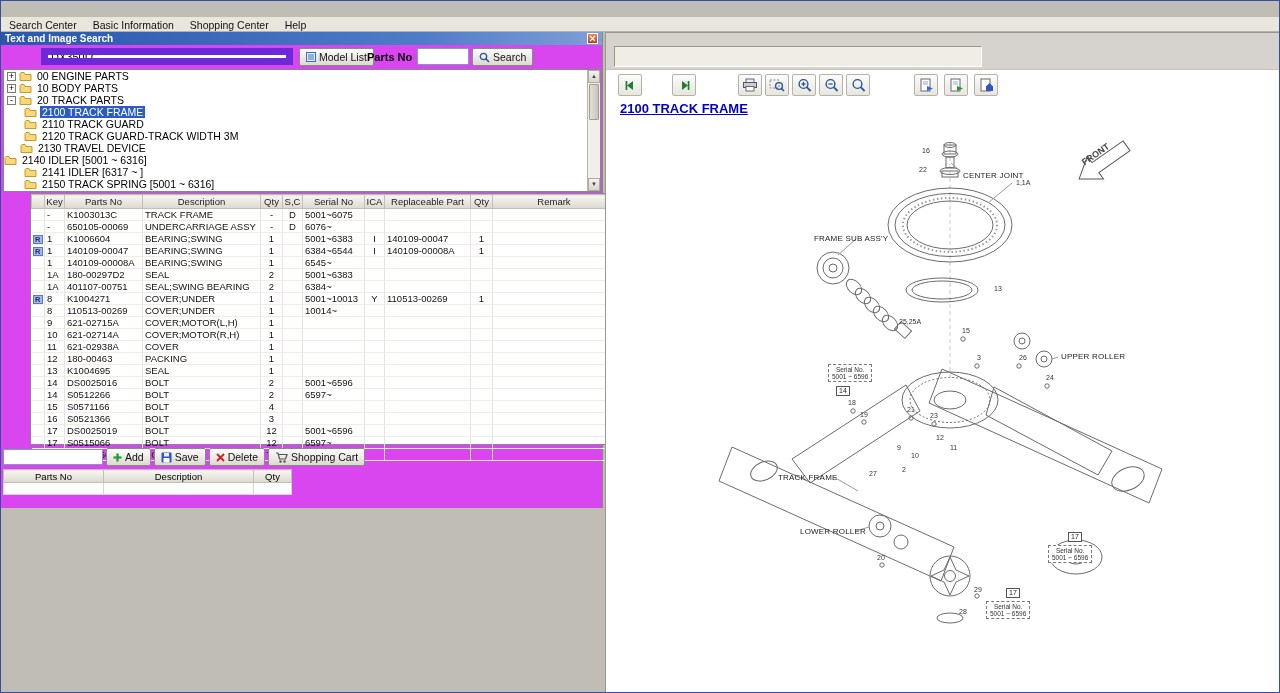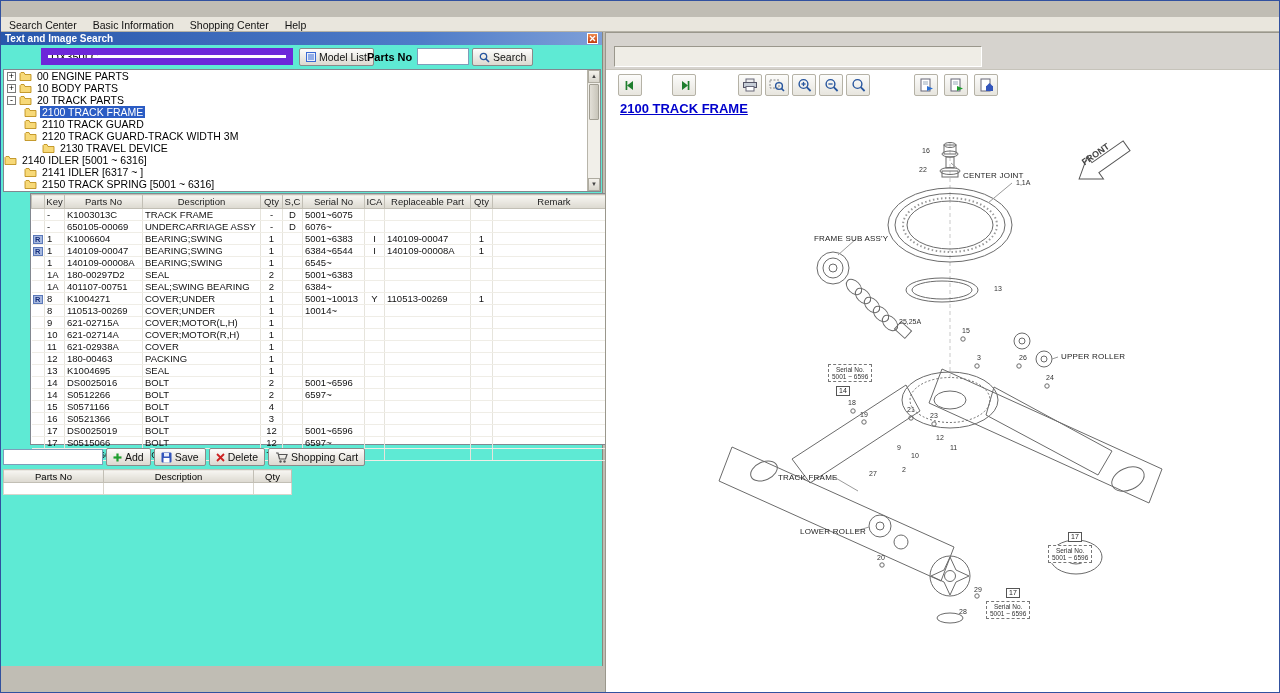--- a/index.html
+++ b/index.html
@@ -14,21 +14,21 @@
   .tb-btn { width:17px; height:13px; margin-left:2px; border:1px solid #e7ecf5;
     background:linear-gradient(180deg,#f2f1ed,#c9c6bd); display:inline-flex; align-items:center; justify-content:center; cursor:default; }
   .tb-btn.close { background:linear-gradient(180deg,#e8745a,#c23a1c); }
 
   
   .menubar { position:absolute; top:16px; left:0; right:0; height:15px; background:#e9e6dd;
     border-bottom:1px solid #b5b2a7; display:flex; align-items:flex-end; }
   .menu-item { font-size:10.5px; color:#111; padding:0 8px; cursor:default; }
 
   
-  .left-panel { position:absolute; top:31px; left:0; width:602px; height:634px; background:#5eead4; border-right:1px solid #8a877c; }
+  .left-panel { position:absolute; top:31px; left:0; width:602px; height:476px; background:#d946ef; border-right:1px solid #8a877c; }
   .panel-header { position:absolute; top:0; left:0; right:0; height:13px;
     background:linear-gradient(90deg,#2857ac,#4f7cc8 70%,#7e9fd8); color:#fff; font-size:10px; font-weight:bold;
     display:flex; align-items:center; padding:0 4px; }
   .panel-header .ph-title { flex:1; }
   .panel-close { width:11px; height:11px; background:linear-gradient(180deg,#ef8a4e,#c23a10); border:1px solid #fff;
     display:inline-flex; align-items:center; justify-content:center; }
 
   .search-row { position:absolute; top:14px; left:0; right:0; height:23px; }
   .lbl { position:absolute; font-size:11px; font-weight:bold; color:#000; top:5px; }
   .model-lbl { left:6px;padding-left:44px; }
@@ -193,21 +193,21 @@
             <span class="tree-label">2110 TRACK GUARD</span>
           </div>
           <div class="tree-row" style="padding-left: 20px;">
             <span class="folder-icon">
               <svg width="13" height="11" viewBox="0 0 13 11">
                 <path d="M1 2.5 L1 9.5 L12 9.5 L12 3.5 L6 3.5 L5 1.5 L2 1.5 Z" fill="#f7d978" stroke="#b8860b" stroke-width="0.8"></path>
               </svg>
             </span>
             <span class="tree-label">2120 TRACK GUARD-TRACK WIDTH 3M</span>
           </div>
-          <div class="tree-row" style="padding-left: 38px;">
+          <div class="tree-row" style="padding-left: 16px;">
             <span class="folder-icon">
               <svg width="13" height="11" viewBox="0 0 13 11">
                 <path d="M1 2.5 L1 9.5 L12 9.5 L12 3.5 L6 3.5 L5 1.5 L2 1.5 Z" fill="#f7d978" stroke="#b8860b" stroke-width="0.8"></path>
               </svg>
             </span>
             <span class="tree-label">2130 TRAVEL DEVICE</span>
           </div>
           <div class="tree-row" style="">
             <span class="folder-icon">
               <svg width="13" height="11" viewBox="0 0 13 11">

